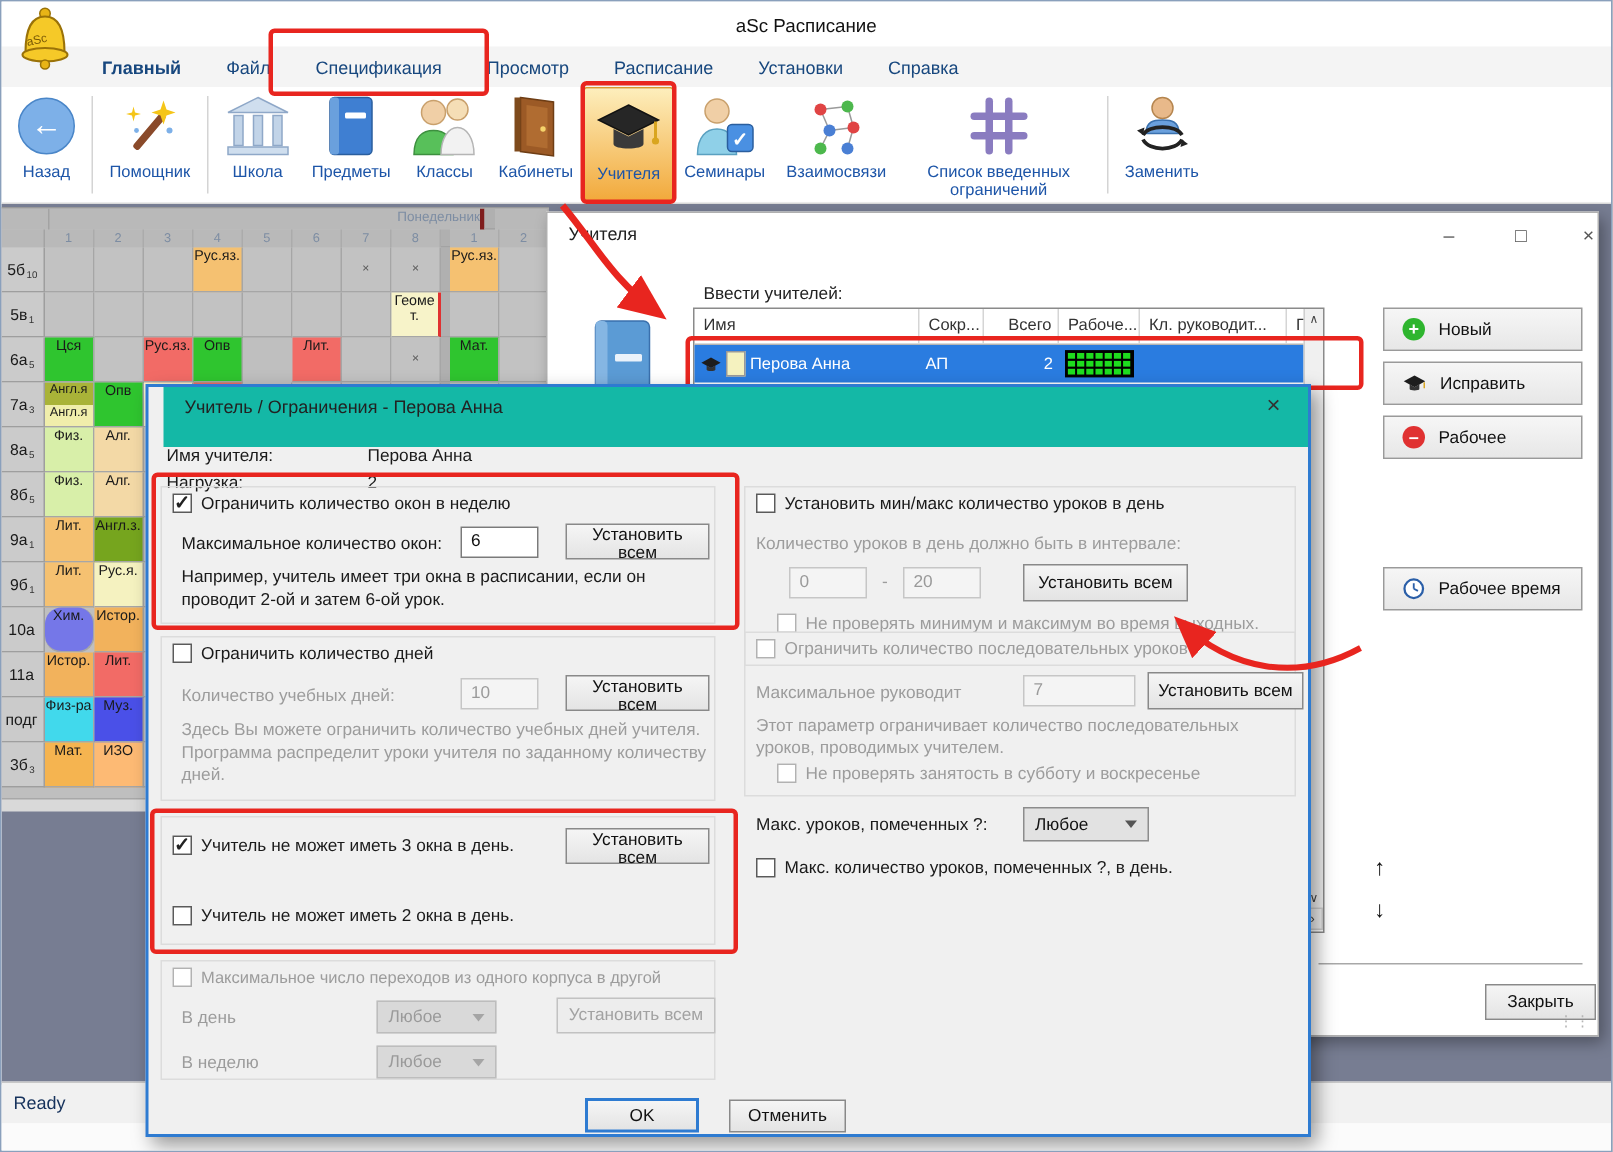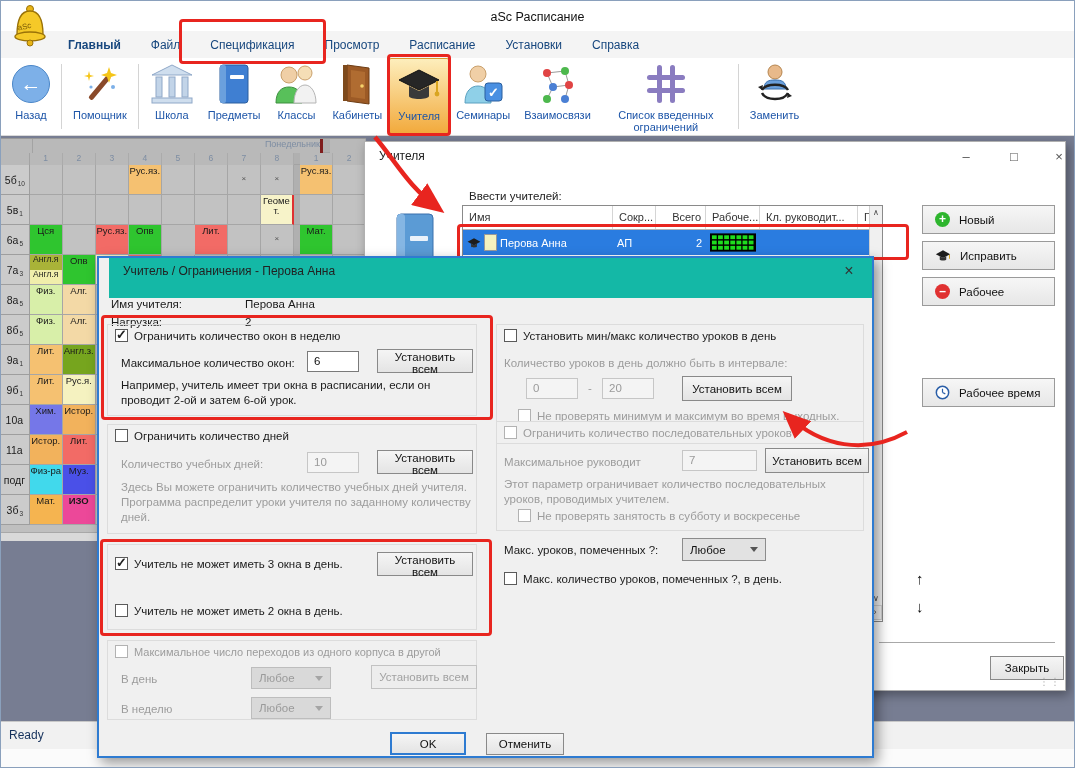--- a/index.html
+++ b/index.html
@@ -419,21 +419,21 @@
           <div class="tt-cell"></div>
           <div class="tt-cell"></div>
           <div class="tt-cell"></div>
           <div class="tt-cell"></div>
           <div class="tt-gap"></div>
           <div class="tt-cell"></div>
           <div class="tt-cell"></div>
         </div>
         <div class="tt-row">
           <div class="tt-lab">10а<small></small></div>
-          <div class="tt-cell" style="background: rgb(117, 119, 232);">Хим.</div>
+          <div class="tt-cell" style="background: rgb(117, 119, 232); border-radius: 11px;">Хим.</div>
           <div class="tt-cell" style="background: rgb(242, 178, 92);">Истор.</div>
           <div class="tt-cell"></div>
           <div class="tt-cell"></div>
           <div class="tt-cell"></div>
           <div class="tt-cell"></div>
           <div class="tt-cell"></div>
           <div class="tt-cell"></div>
           <div class="tt-gap"></div>
           <div class="tt-cell"></div>
           <div class="tt-cell"></div>
@@ -462,21 +462,21 @@
           <div class="tt-cell"></div>
           <div class="tt-cell"></div>
           <div class="tt-cell"></div>
           <div class="tt-gap"></div>
           <div class="tt-cell"></div>
           <div class="tt-cell"></div>
         </div>
         <div class="tt-row">
           <div class="tt-lab">3б<small>3</small></div>
           <div class="tt-cell" style="background: rgb(245, 180, 80);">Мат.</div>
-          <div class="tt-cell" style="background: #ec4899; font-weight: bold;">ИЗО</div>
+          <div class="tt-cell" style="background: #fdba74;">ИЗО</div>
           <div class="tt-cell"></div>
           <div class="tt-cell"></div>
           <div class="tt-cell"></div>
           <div class="tt-cell"></div>
           <div class="tt-cell"></div>
           <div class="tt-cell"></div>
           <div class="tt-gap"></div>
           <div class="tt-cell"></div>
           <div class="tt-cell"></div>
         </div>

